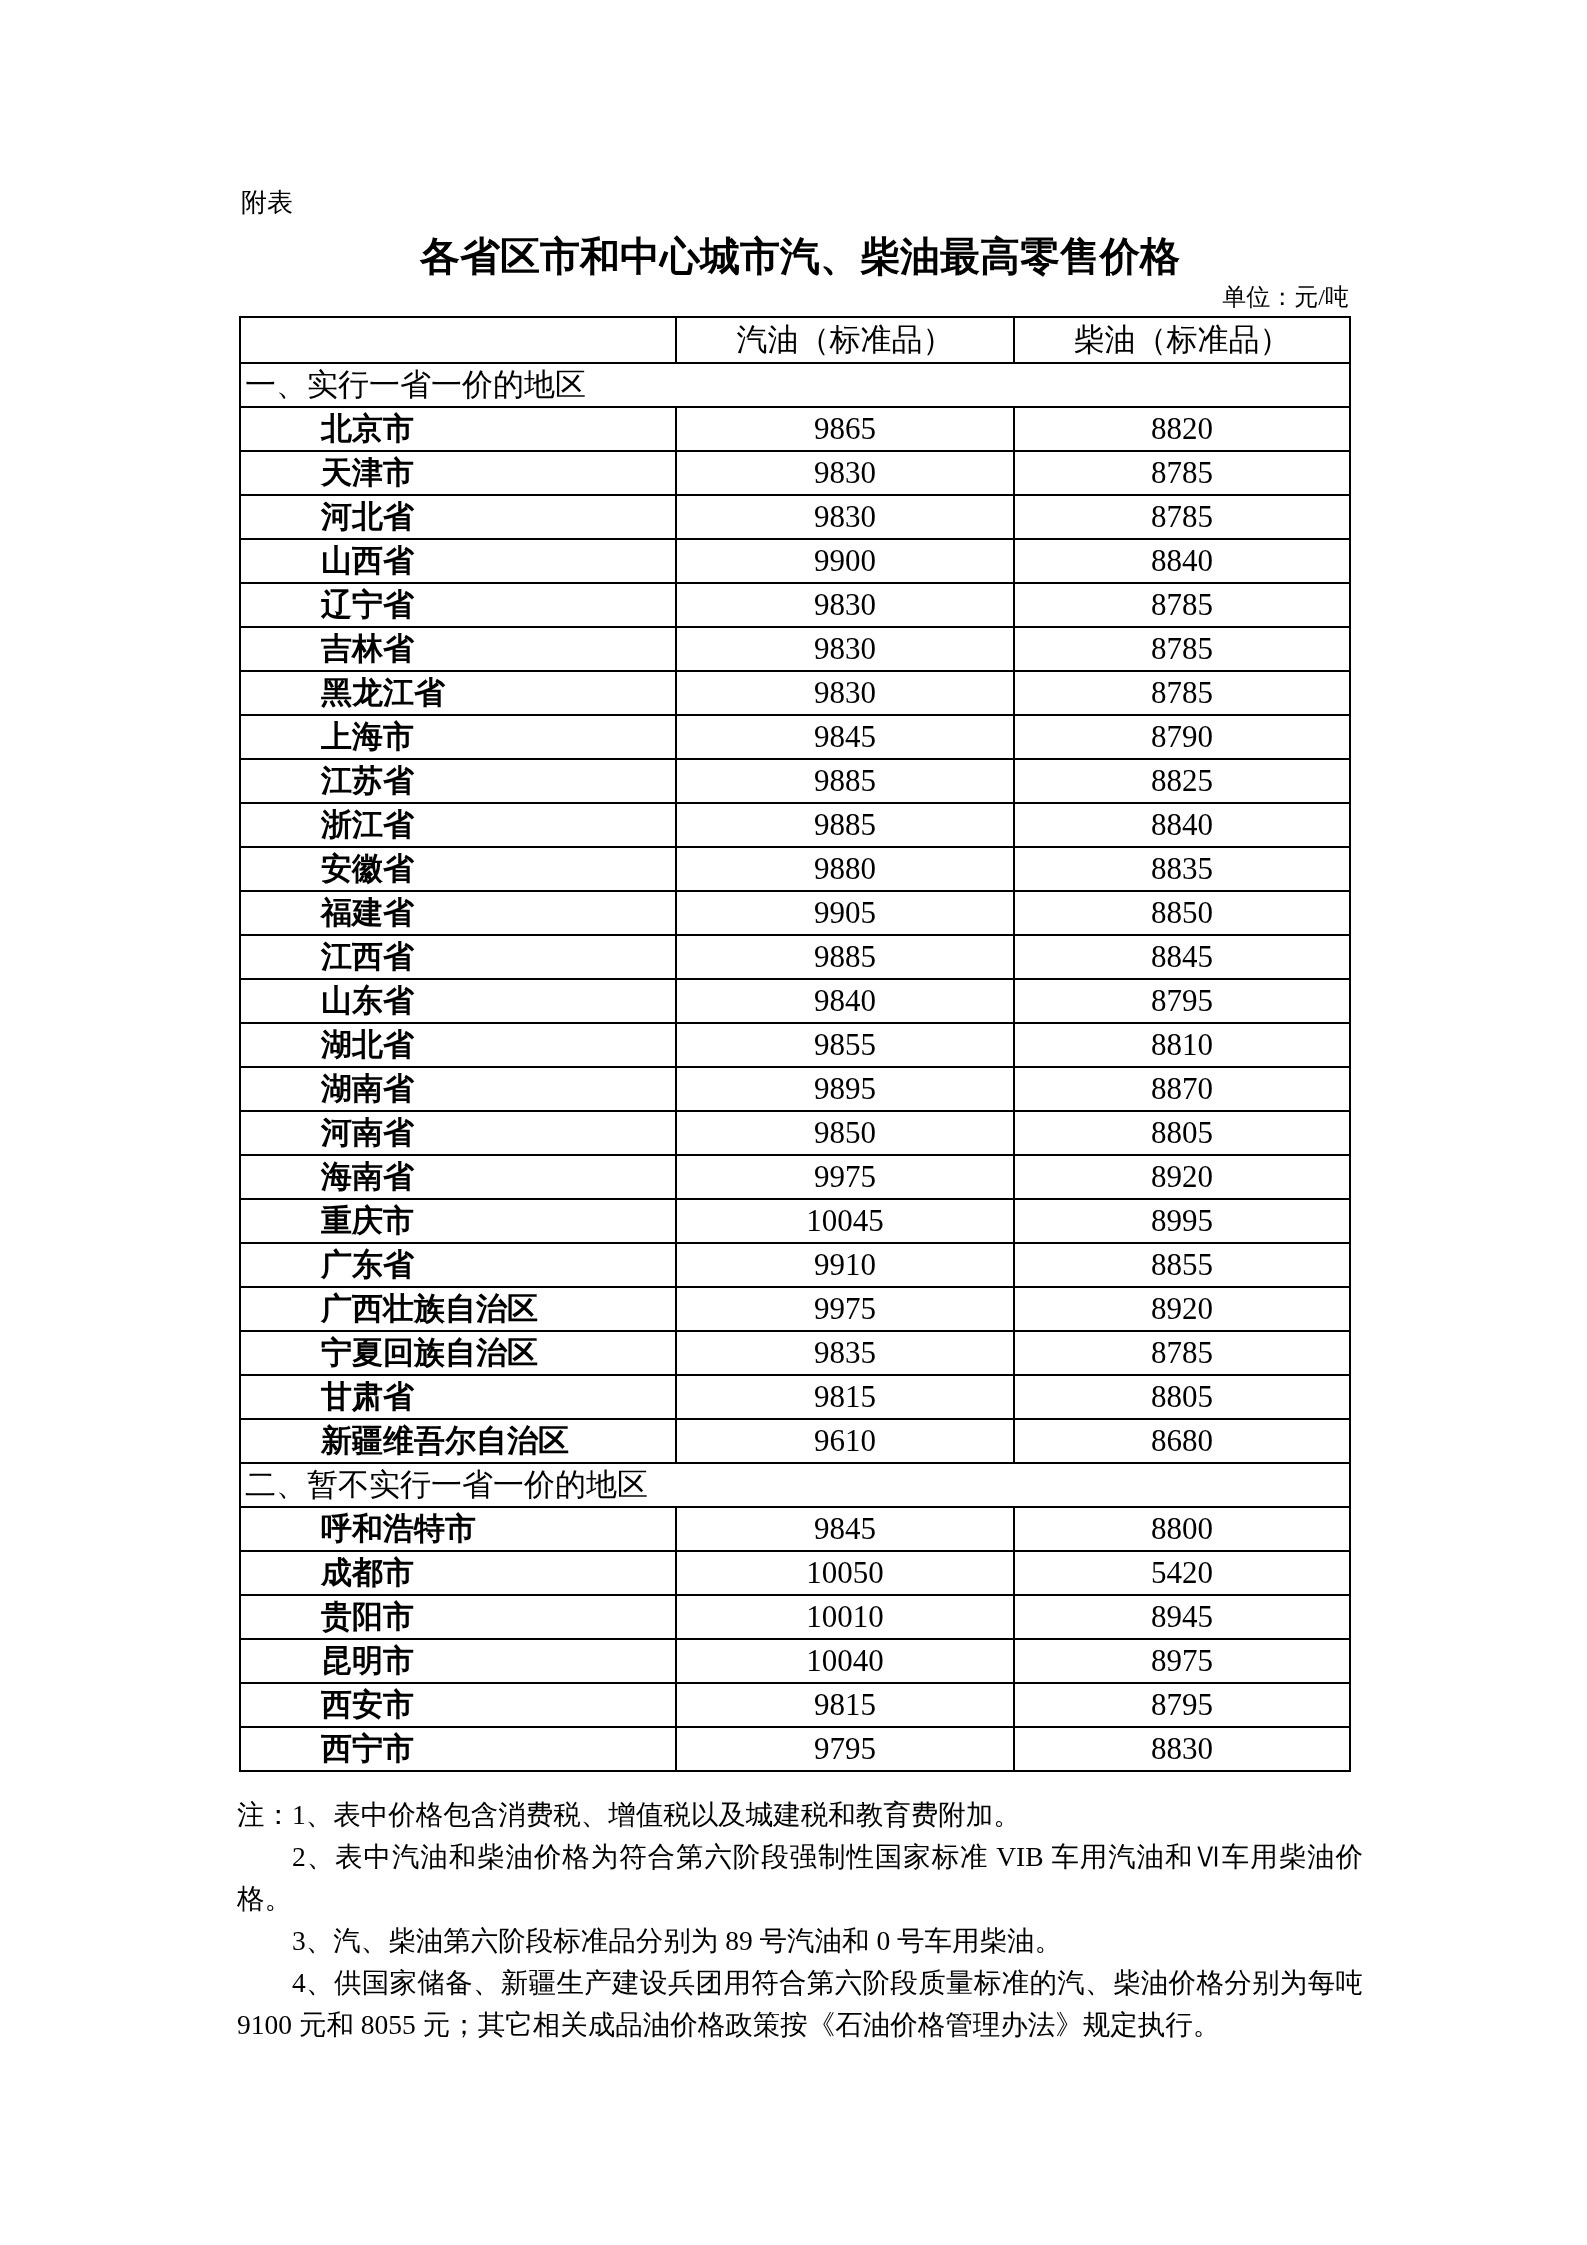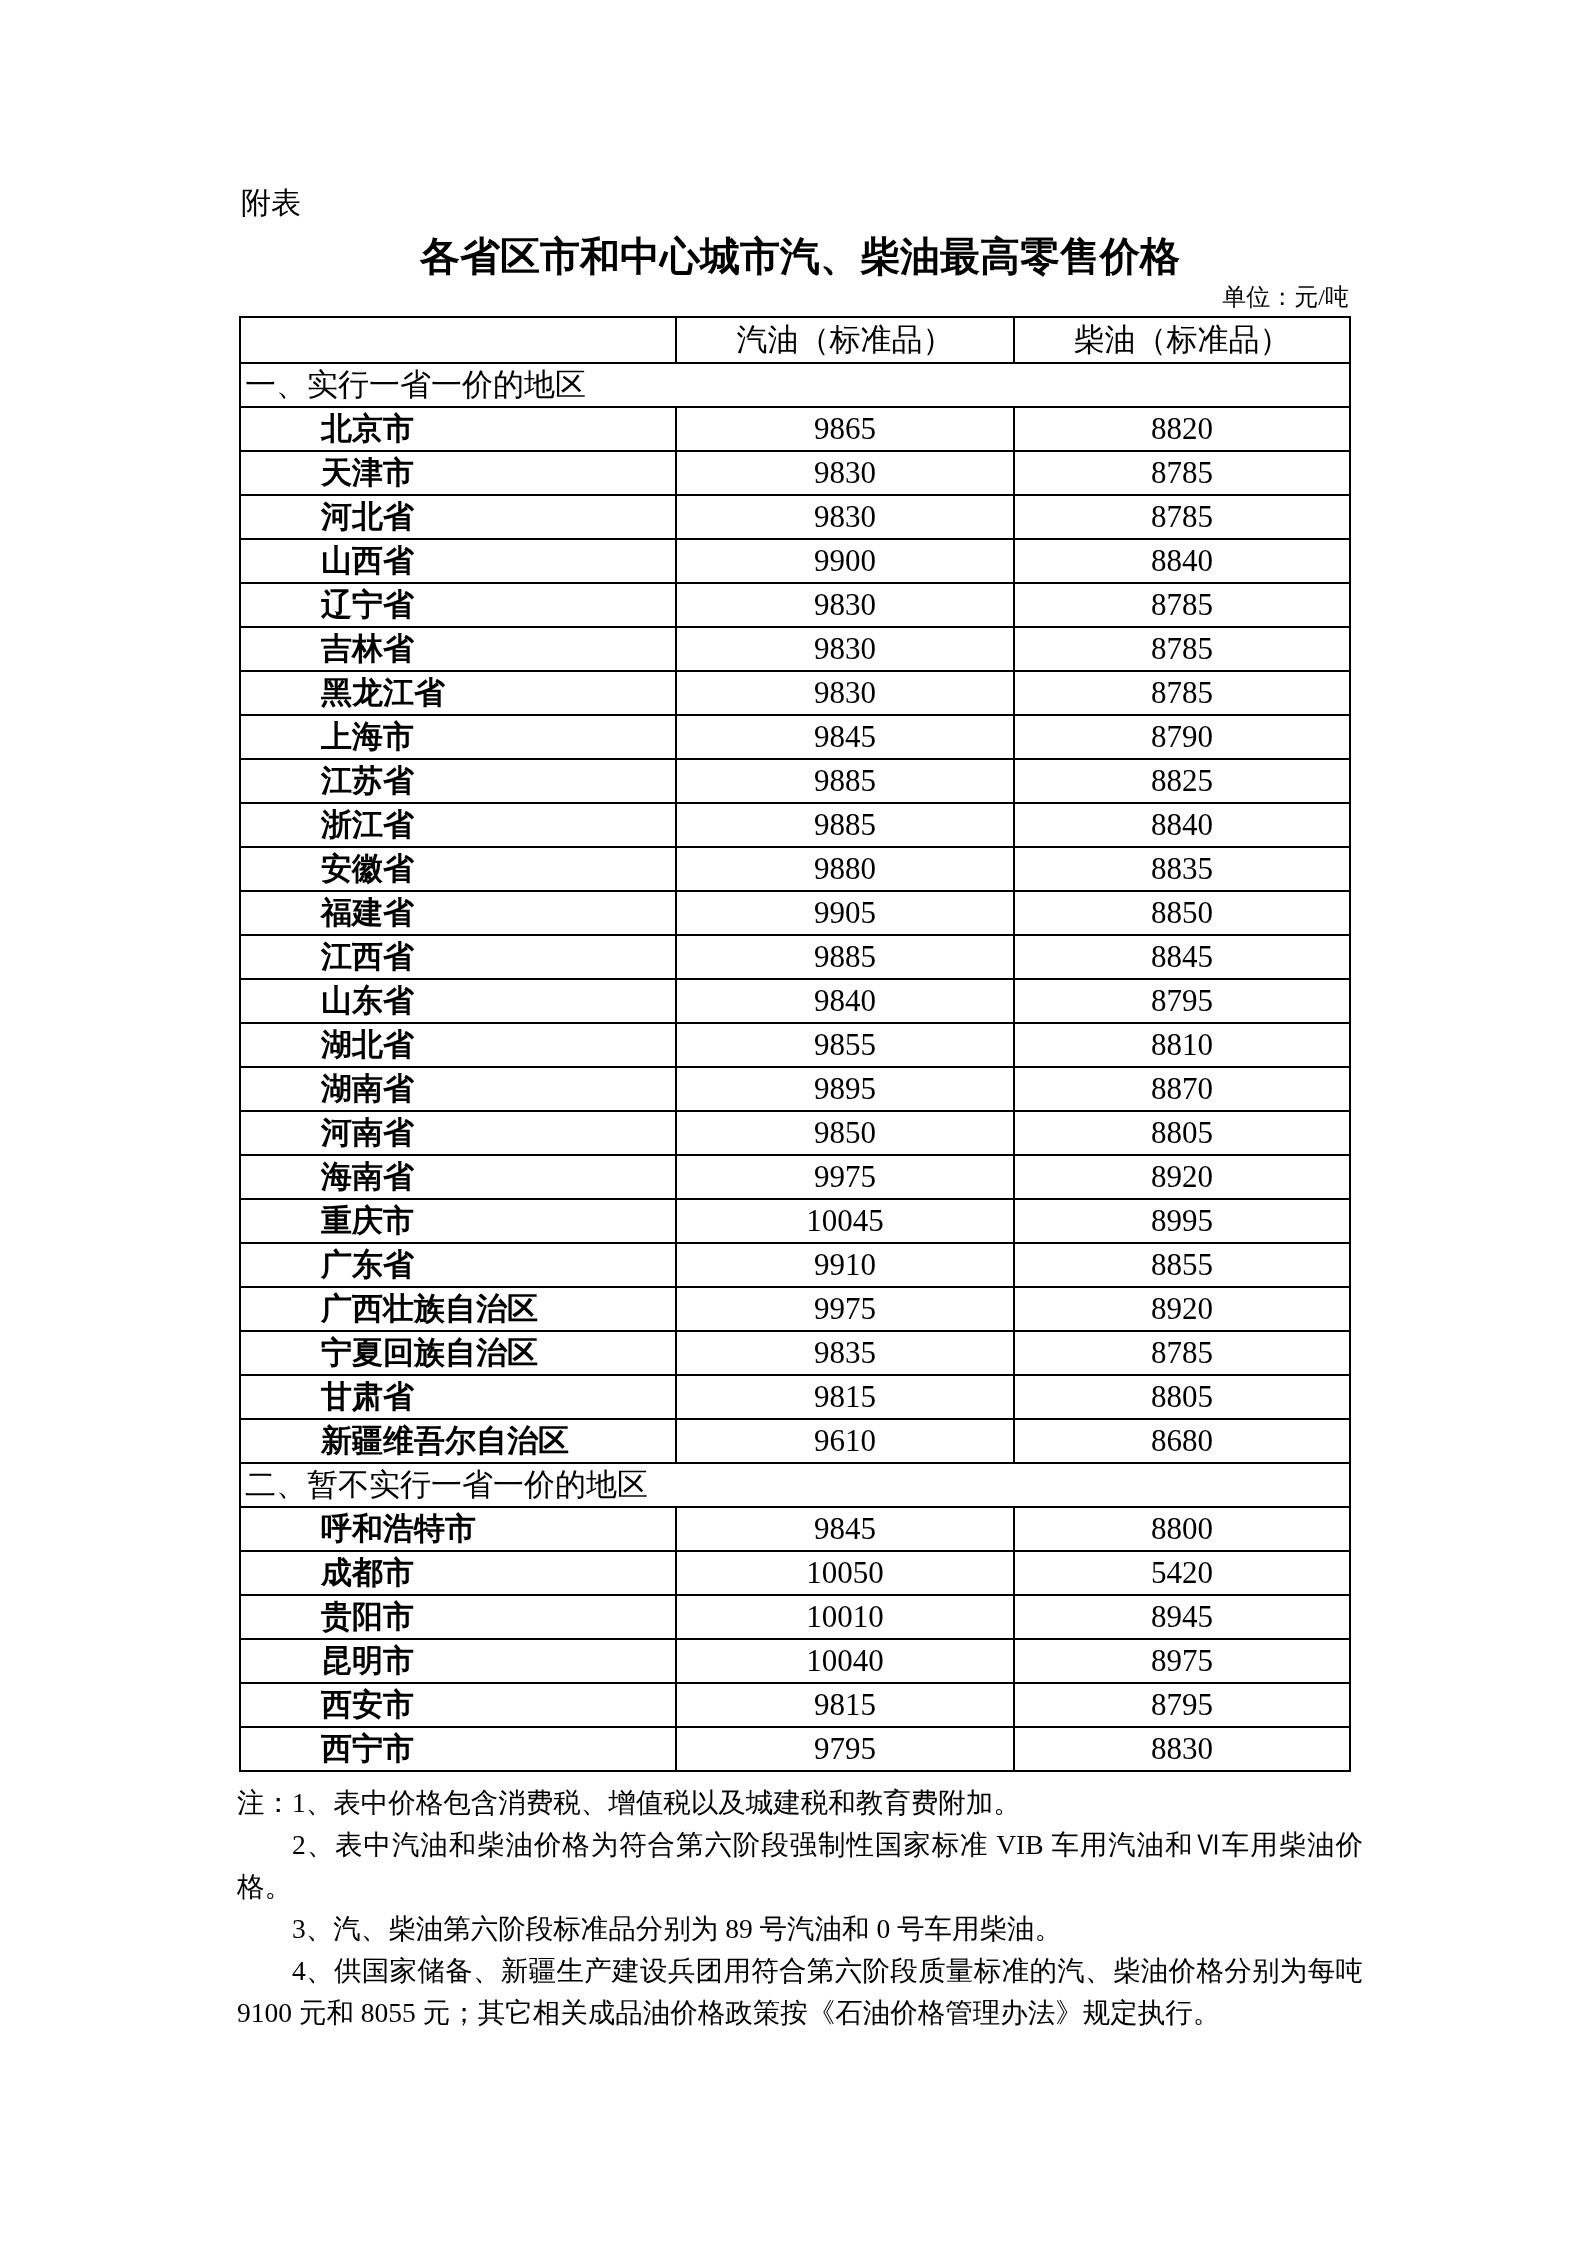--- a/index.html
+++ b/index.html
@@ -16,21 +16,21 @@
   }
   .content-col {
     position: absolute;
     left: 237px;
     top: 0;
     width: 1126px;
   }
   .fubiao {
     margin-top: 186px;
     padding-left: 4px;
-    font-size: 30px;
+    font-size: 26px;
     line-height: 34px;
   }
   .doc-title {
     margin: 16px 0 0 0;
     font-size: 40px;
     line-height: 40px;
     font-weight: bold;
     text-align: center;
     font-family: "Liberation Sans", sans-serif;
   }
@@ -73,21 +73,21 @@
   tr.data-row td.region {
     text-align: left;
     padding-left: 80px;
     font-weight: bold;
   }
   tr.data-row td.num {
     text-align: center;
     font-family: "Liberation Serif", serif;
   }
   .notes {
-    margin-top: 10px;
+    margin-top: 22px;
     font-size: 27.5px;
     line-height: 42px;
     text-align: justify;
   }
   .notes p {
     margin: 0;
     padding: 0;
   }
   .notes p.indent {
     text-indent: 2em;

